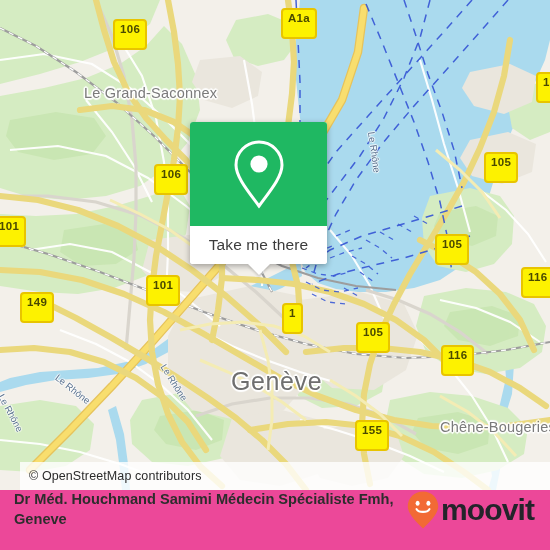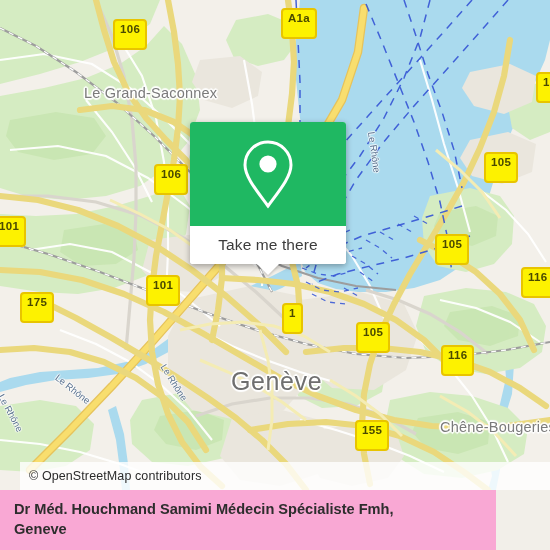--- a/index.html
+++ b/index.html
@@ -61,21 +61,21 @@
     padding:3px 5px 12px 5px;
     box-sizing:border-box;
     letter-spacing:.3px;
     pointer-events:none;
   }
 
   
   .card{
     position:absolute;
     left:190px;top:122px;
-    width:156px;
+    width:137px;
     border-radius:3px;
     box-shadow:0 2px 6px rgba(0,0,0,.33);
     background:#ffffff;
     overflow:visible;
   }
   .card-head{
     background:#1fb862;
     height:104px;
     border-radius:3px 3px 0 0;
     display:flex;align-items:center;justify-content:center;
@@ -105,23 +105,23 @@
     position:absolute;left:0;top:462px;width:550px;height:28px;
     background:rgba(255,255,255,.80);
     display:flex;align-items:center;margin-left:20px;
   }
   .attrib span{
     font-size:12.5px;color:#2b2b2b;padding-left:9px;letter-spacing:.1px;
   }
 
   
   .footer{
-    position:absolute;left:0;top:490px;width:496px;height:60px;
-    background:#f9a8d4;
-    display:flex;align-items:center;justify-content:space-between;
+    position:absolute;left:0;top:490px;width:550px;height:60px;
+    background:#ec4899;
+    display:flex;align-items:flex-start;justify-content:space-between;
   }
   .footer-title{
     font-size:14.6px;
     font-weight:bold;
     color:#2d2d2d;
     line-height:1.37;
     padding-left:14px;
     max-width:390px;
     letter-spacing:0px;
   }
@@ -313,21 +313,21 @@
     <div class="river-label rl-3">Le Rhône</div>
     <div class="river-label rl-4">Le Rhône</div>
 
     <div class="shield" style="left:113px;top:19px;">106</div>
     <div class="shield" style="left:281px;top:8px;">A1a</div>
     <div class="shield" style="left:154px;top:164px;">106</div>
     <div class="shield" style="left:-8px;top:216px;">101</div>
     <div class="shield" style="left:484px;top:152px;">105</div>
     <div class="shield" style="left:435px;top:234px;">105</div>
     <div class="shield" style="left:536px;top:72px;">10</div>
-    <div class="shield" style="left:20px;top:292px;">175</div>
+    <div class="shield" style="left:20px;top:292px;">149</div>
     <div class="shield" style="left:146px;top:275px;">101</div>
     <div class="shield" style="left:282px;top:303px;">1</div>
     <div class="shield" style="left:356px;top:322px;">105</div>
     <div class="shield" style="left:441px;top:345px;">116</div>
     <div class="shield" style="left:521px;top:267px;">116</div>
     <div class="shield" style="left:355px;top:420px;">155</div>
 
     <div class="card">
       <div class="card-head">
         <svg width="58" height="74" viewBox="0 0 58 74">
@@ -341,15 +341,24 @@
       </div>
     </div>
 
     <div class="attrib">
       <span>© OpenStreetMap contributors</span>
     </div>
   </div>
 
   <div class="footer">
     <div class="footer-title">Dr Méd. Houchmand Samimi Médecin Spécialiste Fmh, Geneve</div>
+    <div class="brand">
+      <svg width="34" height="40" viewBox="0 0 34 40">
+        <path d="M17 1.5 C8.4 1.5 1.8 8.1 1.8 16.3 C1.8 24.5 11 32.5 17 38.5 C23 32.5 32.2 24.5 32.2 16.3 C32.2 8.1 25.6 1.5 17 1.5 Z" fill="#f26a35"></path>
+        <ellipse cx="11.6" cy="13.2" rx="2.0" ry="2.5" fill="#ffffff"></ellipse>
+        <ellipse cx="22.4" cy="13.2" rx="2.0" ry="2.5" fill="#ffffff"></ellipse>
+        <path d="M10.6 19.2 C12.8 22.8 21.2 22.8 23.4 19.2" fill="none" stroke="#ffffff" stroke-width="2.1" stroke-linecap="round"></path>
+      </svg>
+      <div class="brand-word">moovit</div>
+    </div>
   </div>
 
 </div>
 
 </body></html>

